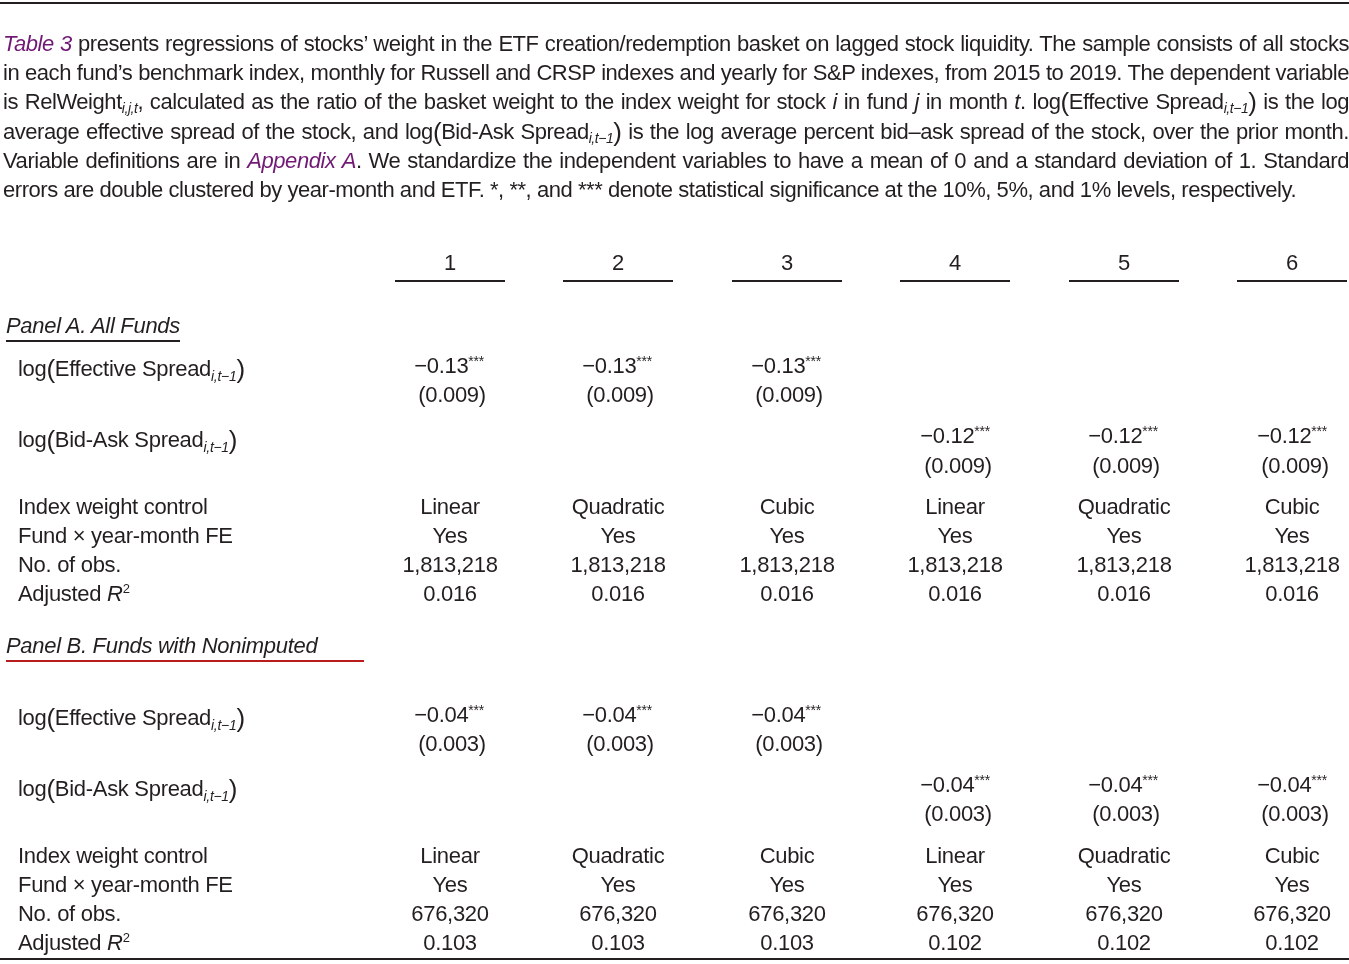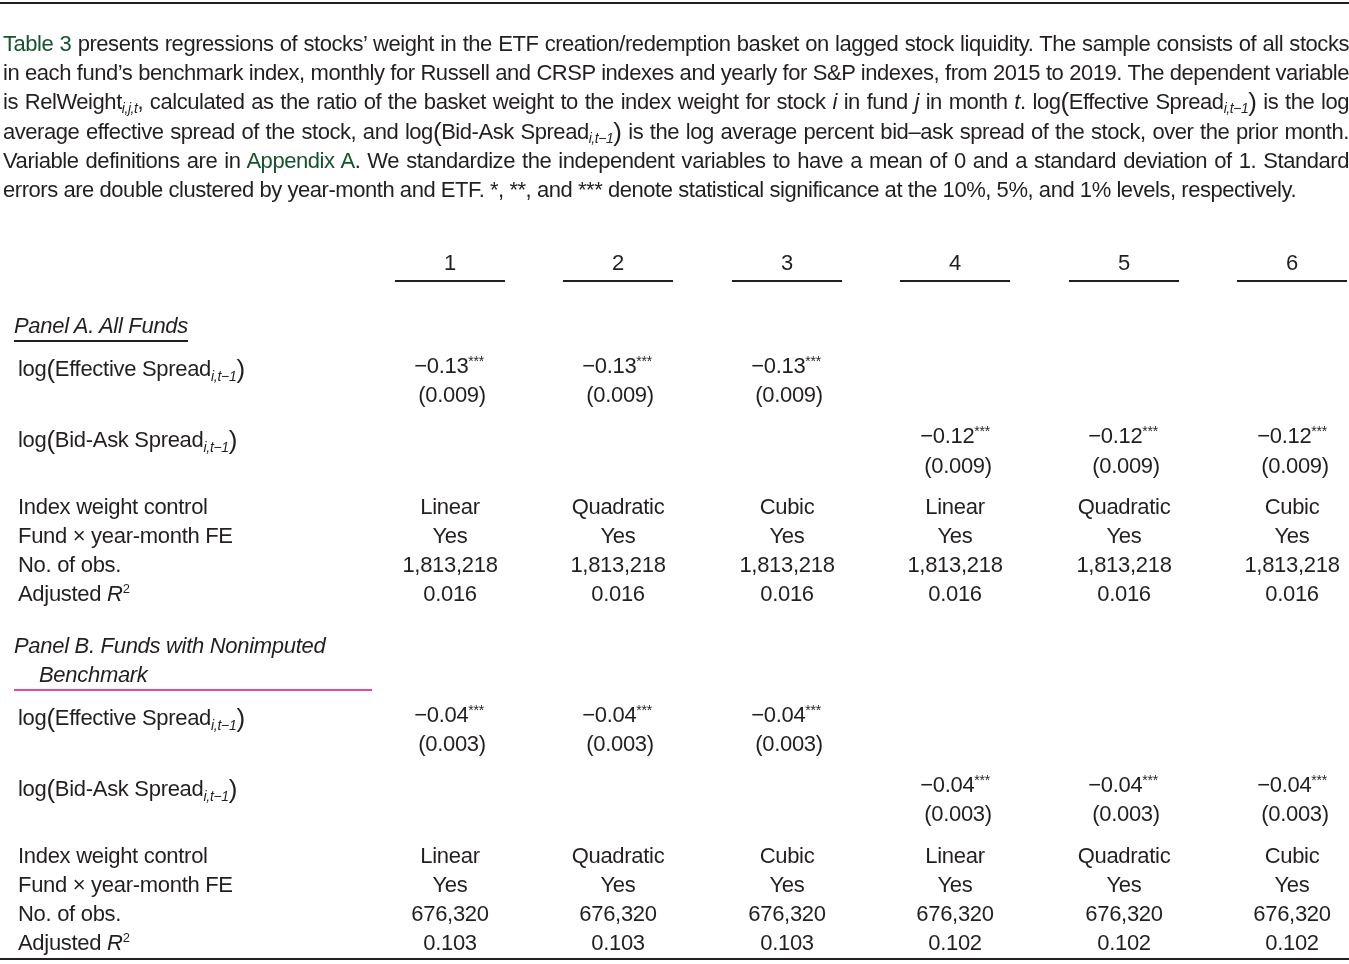--- a/index.html
+++ b/index.html
@@ -8,33 +8,33 @@
     font-family:"Liberation Sans", sans-serif; color:#231f20;
   }
   .top-rule { position:absolute; left:0; top:2px; width:1349px; height:2px; background:#231f20; }
   .bottom-rule { position:absolute; left:0; top:958px; width:1349px; height:2px; background:#231f20; }
 
   .caption {
     position:absolute; left:3px; top:29px; width:1346px;
     font-size:22px; line-height:29.2px; letter-spacing:-0.45px;
     font-stretch:condensed; text-align:justify;
   }
-  .caption .link { color:#14532d; }
+  .caption .link { color:#701a75;font-style:italic; }
   .caption i { font-style:italic; }
   .caption sub { font-size:14px; font-style:italic; vertical-align:-4px; line-height:0; }
   .paren { font-size:26px; font-weight:300; vertical-align:-2px; line-height:0; }
 
   .colhead {
     position:absolute; top:248px; width:110px; text-align:center;
     font-size:22px; line-height:30px;
     border-bottom:2px solid #231f20; padding-bottom:2px;
   }
 
   .panel-title {
-    position:absolute; left:14px; font-size:22px; line-height:29px;
+    position:absolute; left:6px; font-size:22px; line-height:29px;
     font-style:italic; letter-spacing:-0.3px;
   }
   .panel-title .line2 { padding-left:25px; display:block; }
 
   .rowlabel {
     position:absolute; left:18px; font-size:22px; line-height:29px; letter-spacing:-0.3px;
     white-space:nowrap;
   }
   .rowlabel sub { font-size:14px; font-style:italic; vertical-align:-5px; line-height:0; }
   .rowlabel i { font-style:italic; }
@@ -103,21 +103,21 @@
 <div class="cell" style="left:1217px; top:550px;">1,813,218</div>
 
 <div class="rowlabel" style="top:579px;"><span>Adjusted </span><i>R</i><sup>2</sup></div>
 <div class="cell" style="left:375px; top:579px;">0.016</div>
 <div class="cell" style="left:543px; top:579px;">0.016</div>
 <div class="cell" style="left:712px; top:579px;">0.016</div>
 <div class="cell" style="left:880px; top:579px;">0.016</div>
 <div class="cell" style="left:1049px; top:579px;">0.016</div>
 <div class="cell" style="left:1217px; top:579px;">0.016</div>
 
-<div class="panel-title" style="top:631px; width:358px; border-bottom:2px solid #ec4899;"><span>Panel B. Funds with Nonimputed</span><span class="line2">Benchmark</span></div>
+<div class="panel-title" style="top:631px; width:358px; border-bottom:2px solid #b91c1c;"><span>Panel B. Funds with Nonimputed</span></div>
 
 <div class="rowlabel" style="top:703px;"><span>log</span><span class="paren">(</span><span>Effective Spread</span><sub>i,t−1</sub><span class="paren">)</span></div>
 <div class="cell" style="left:374px; top:700px;"><span>−0.04</span><span class="stars">***</span></div>
 <div class="cell" style="left:542px; top:700px;"><span>−0.04</span><span class="stars">***</span></div>
 <div class="cell" style="left:711px; top:700px;"><span>−0.04</span><span class="stars">***</span></div>
 <div class="cell" style="left:377px; top:729px;">(0.003)</div>
 <div class="cell" style="left:545px; top:729px;">(0.003)</div>
 <div class="cell" style="left:714px; top:729px;">(0.003)</div>
 
 <div class="rowlabel" style="top:774px;"><span>log</span><span class="paren">(</span><span>Bid-Ask Spread</span><sub>i,t−1</sub><span class="paren">)</span></div>

